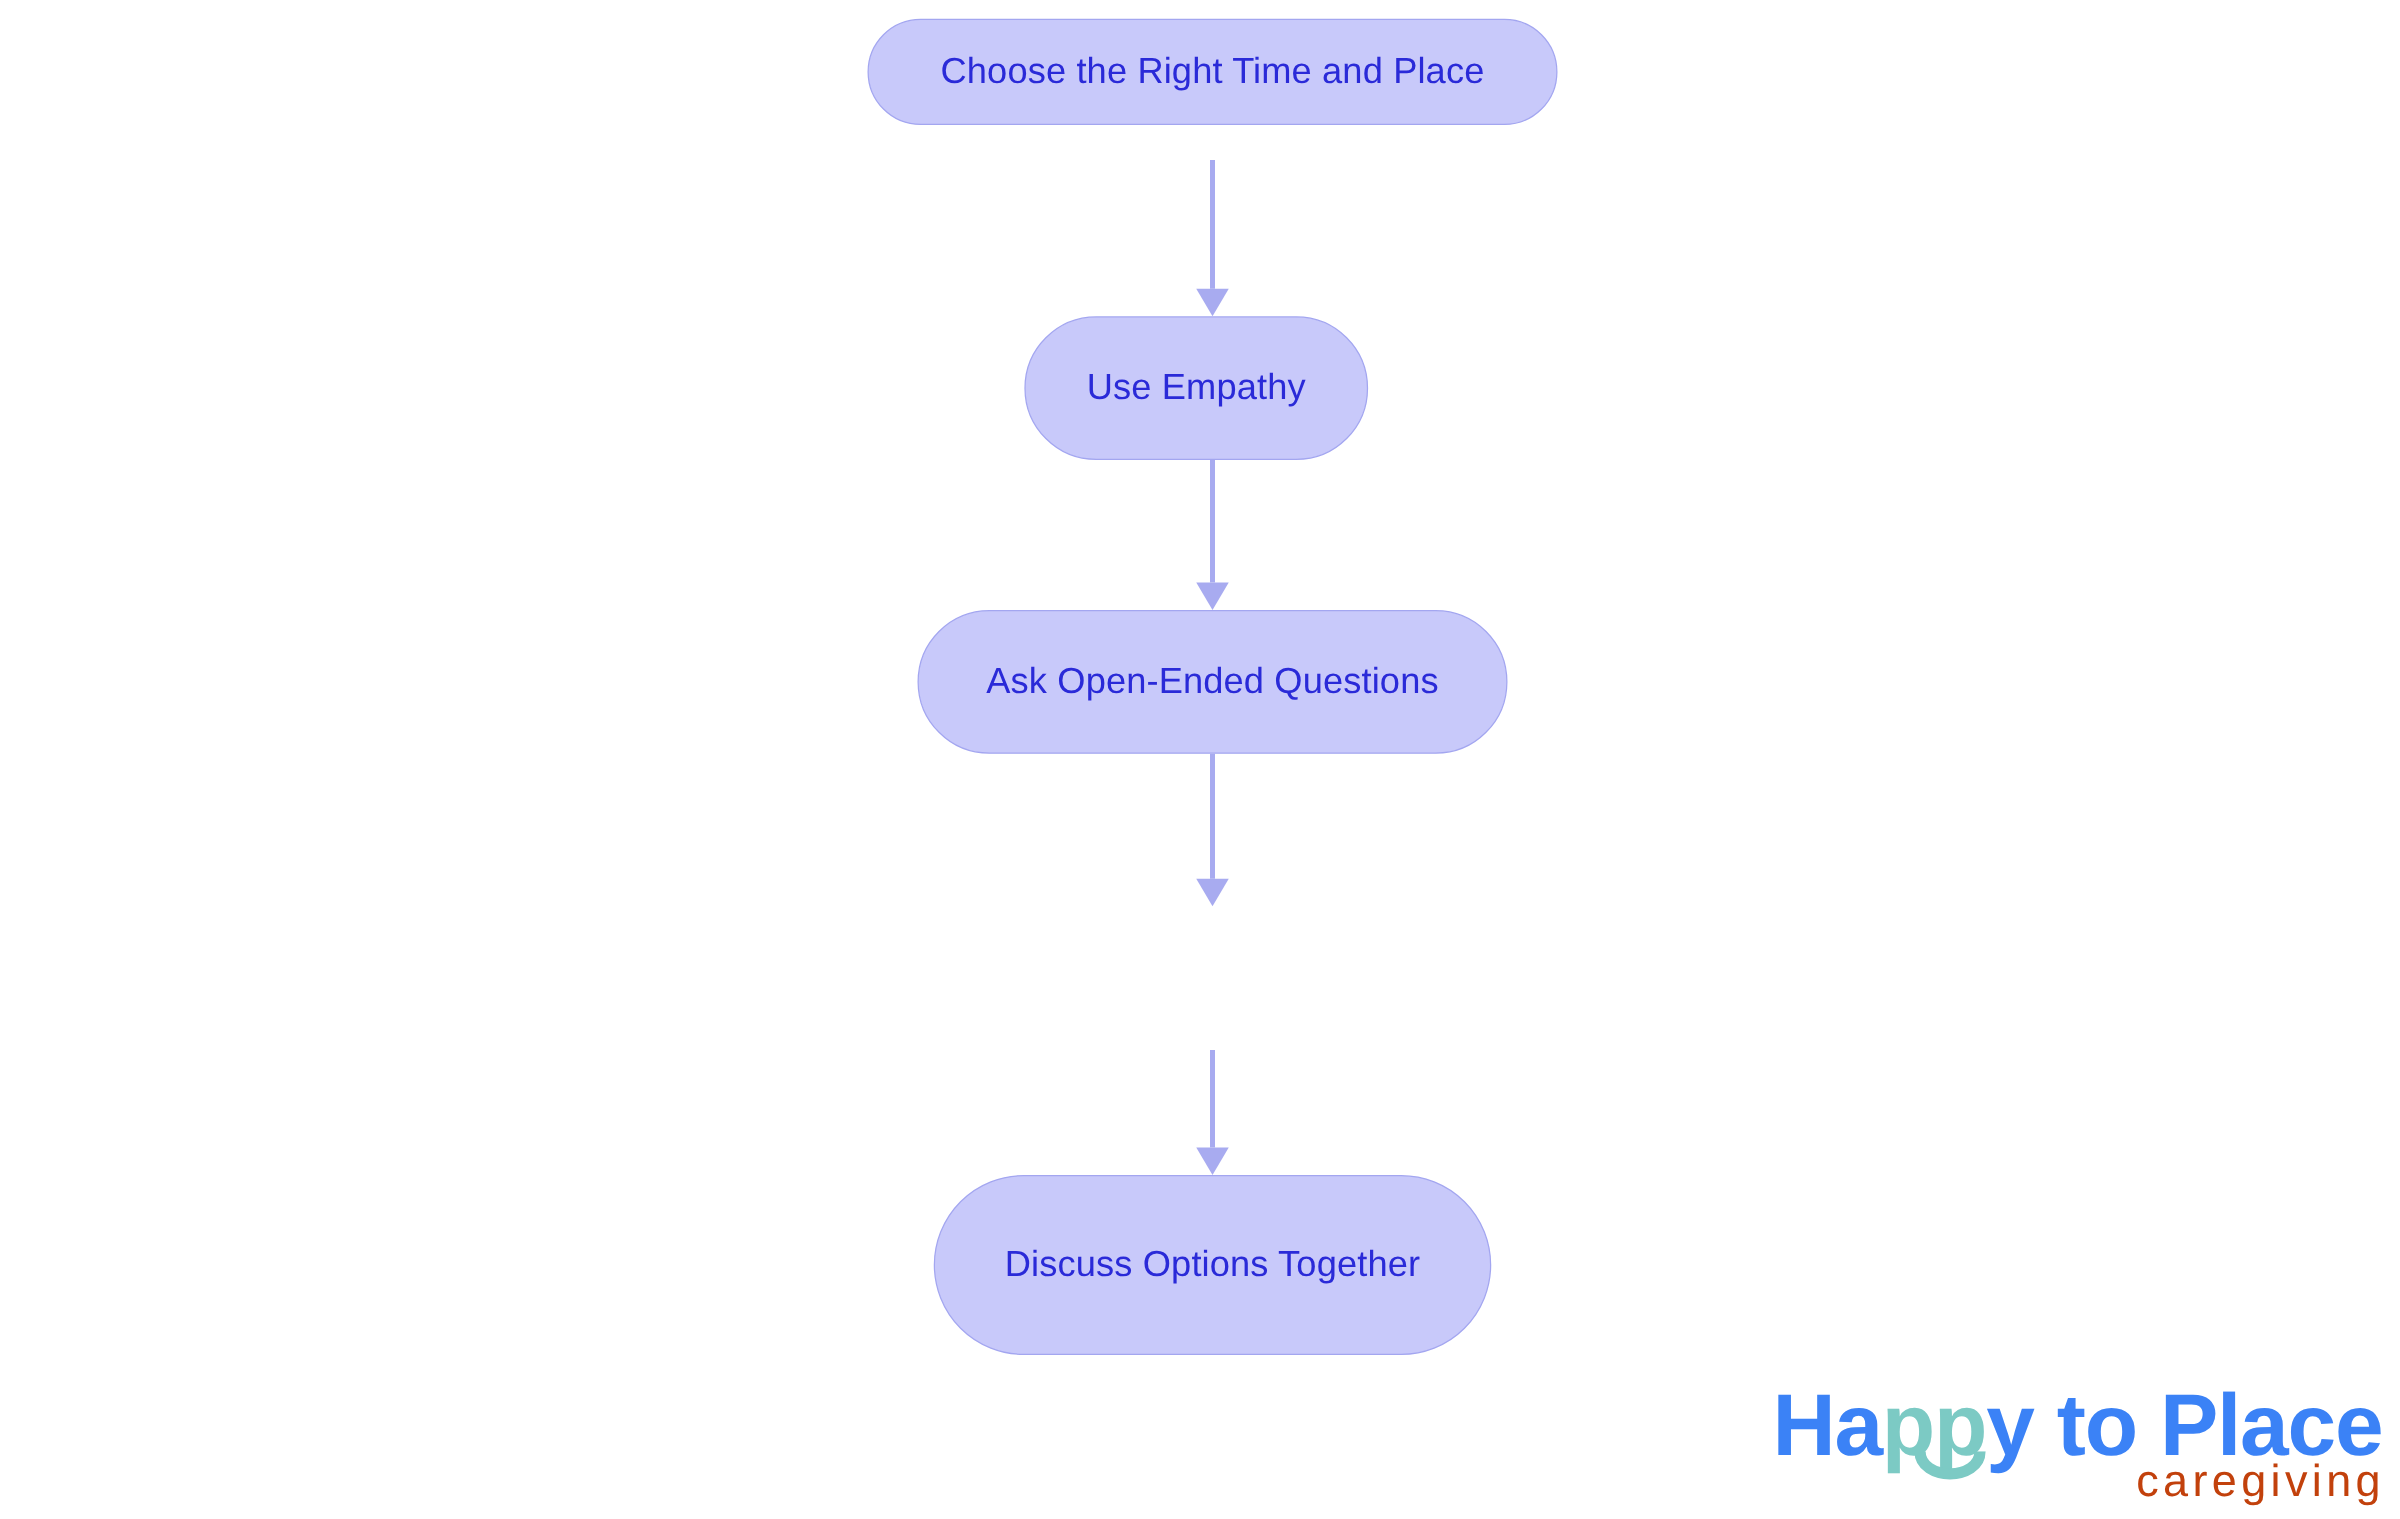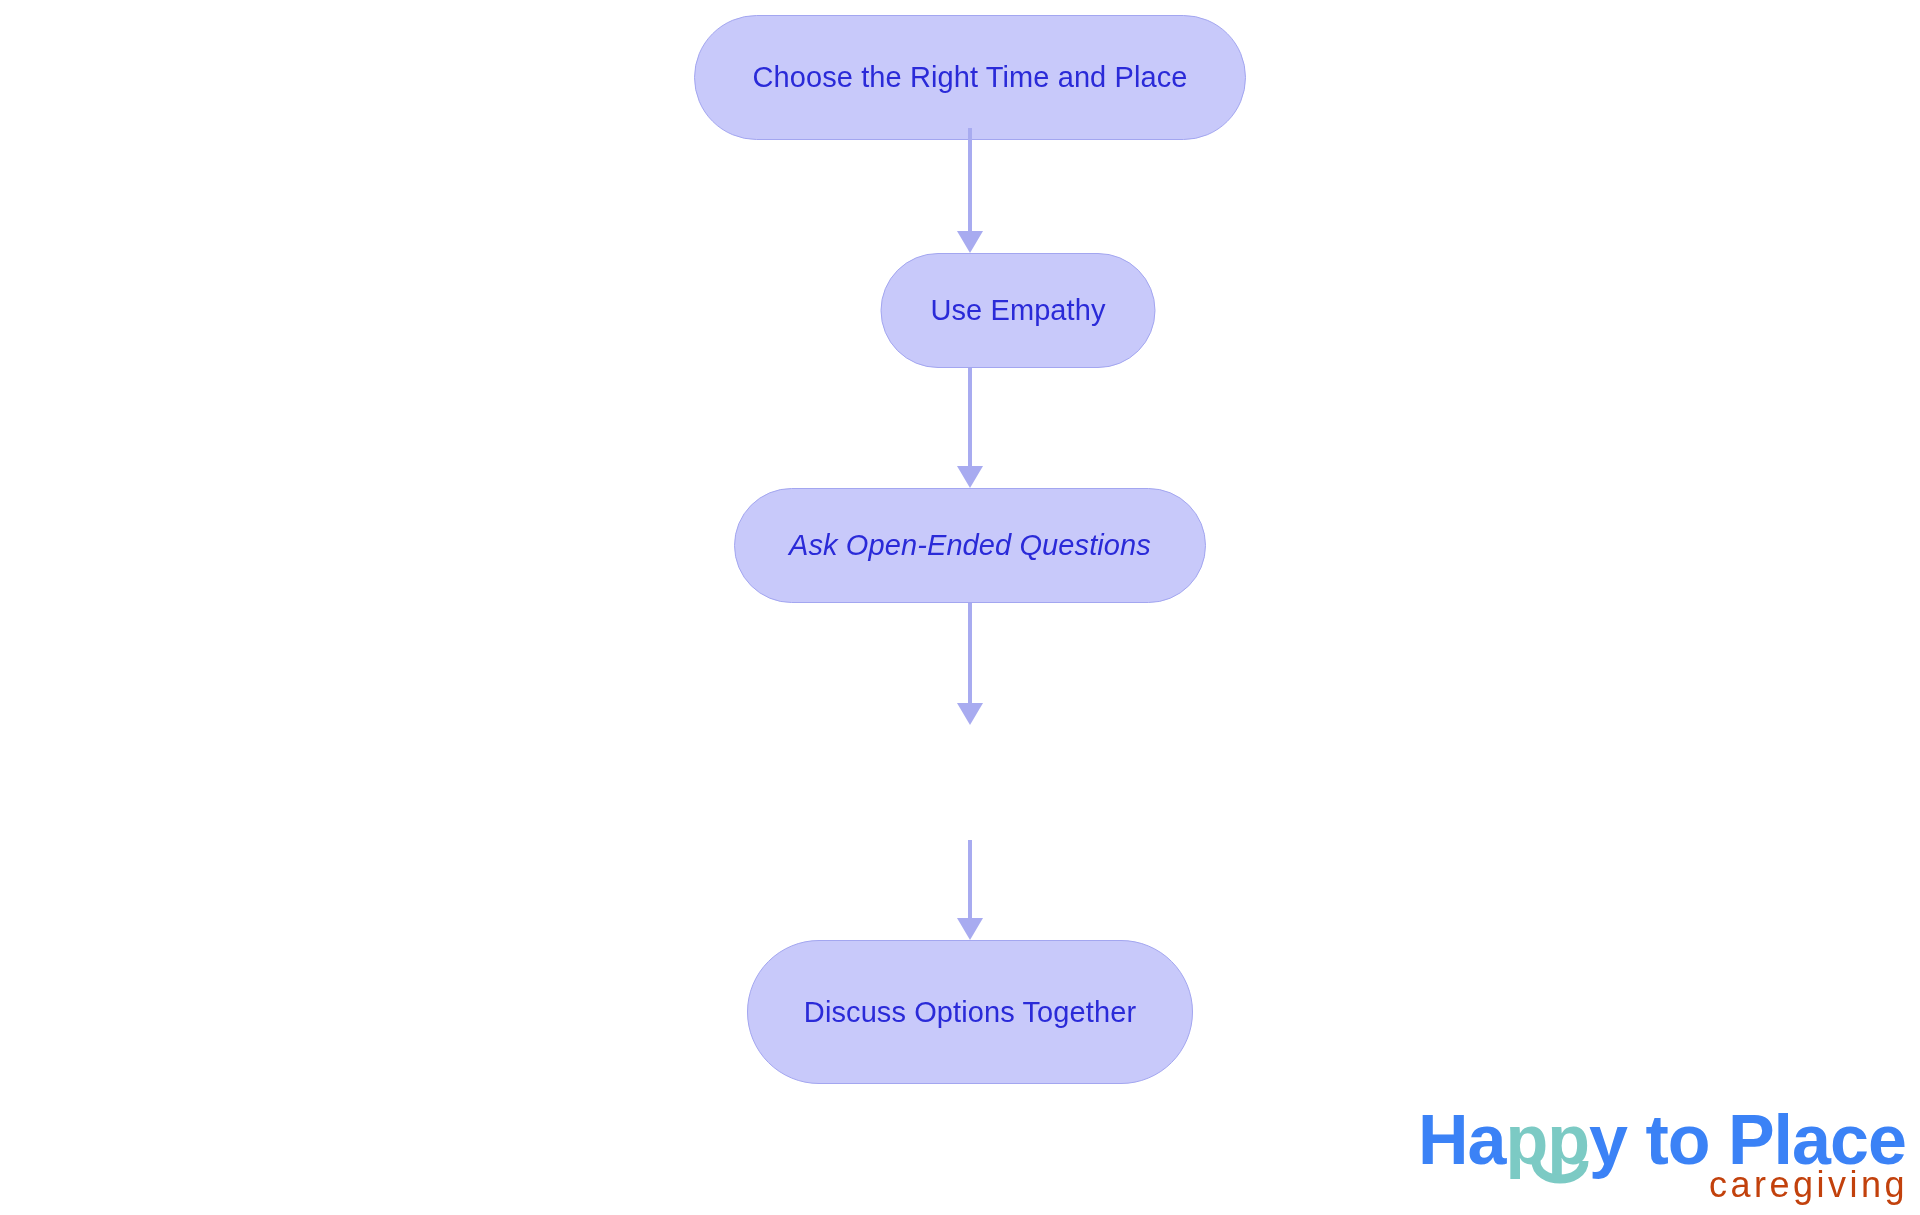--- a/index.html
+++ b/index.html
@@ -108,39 +108,39 @@
     letter-spacing: 3.5px;
     line-height: 1;
     white-space: nowrap;
   }
 </style>
 </head>
 <body>
 
 <div id="flowchart-canvas">
 
-  <div class="flow-node" style="left:970px; top:15px; width:552px; height:125px;">
+  <div class="flow-node" style="left:970px; top:15px; width:552px; height:85px;">
     <span class="flow-node-label">Choose the Right Time and Place</span>
   </div>
 
   <div class="flow-connector" style="left:970px; top:128px; height:125px;">
     <div class="shaft" style="height:103px;"></div>
     <div class="arrowhead"></div>
   </div>
 
-  <div class="flow-node" style="left:1018px; top:253px; width:275px; height:115px;">
+  <div class="flow-node" style="left:957px; top:253px; width:275px; height:115px;">
     <span class="flow-node-label">Use Empathy</span>
   </div>
 
   <div class="flow-connector" style="left:970px; top:368px; height:120px;">
     <div class="shaft" style="height:98px;"></div>
     <div class="arrowhead"></div>
   </div>
 
-  <div class="flow-node" style="left:970px; top:488px; width:472px; height:115px;font-style:italic;">
+  <div class="flow-node" style="left:970px; top:488px; width:472px; height:115px;">
     <span class="flow-node-label">Ask Open-Ended Questions</span>
   </div>
 
   <div class="flow-connector" style="left:970px; top:603px; height:122px;">
     <div class="shaft" style="height:100px;"></div>
     <div class="arrowhead"></div>
   </div>
 
 
   <div class="flow-connector" style="left:970px; top:840px; height:100px;">

